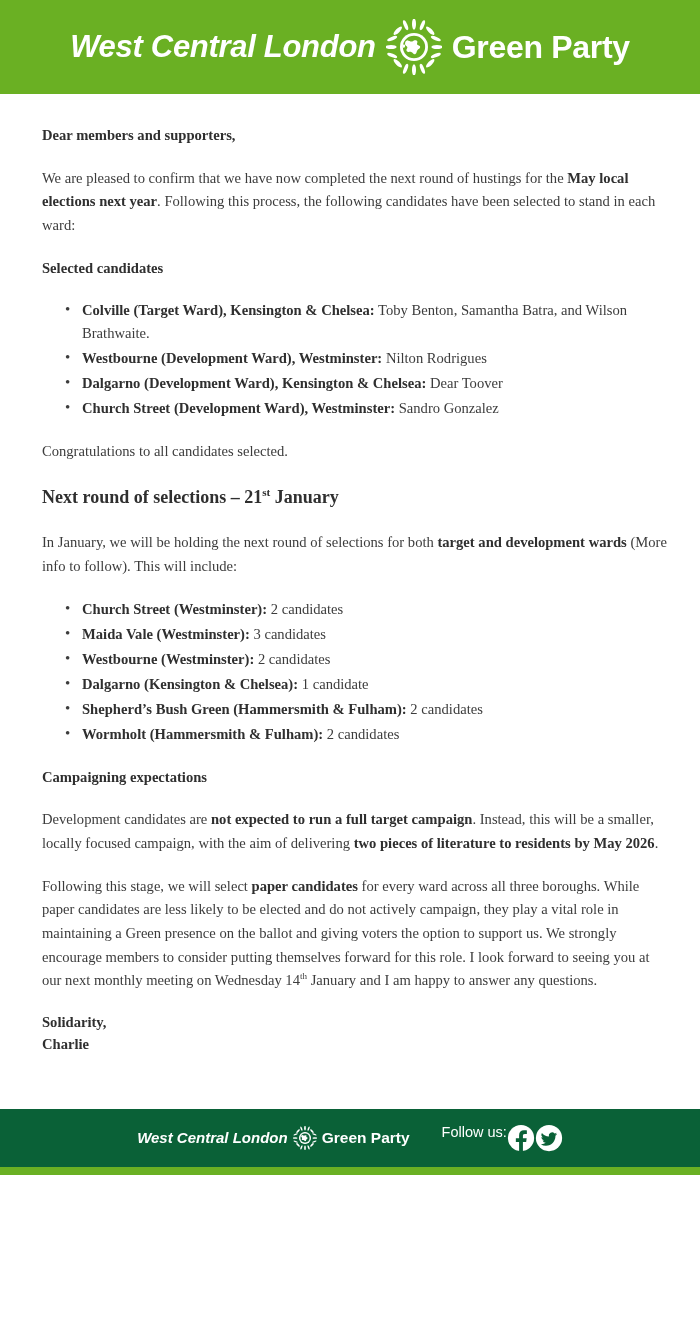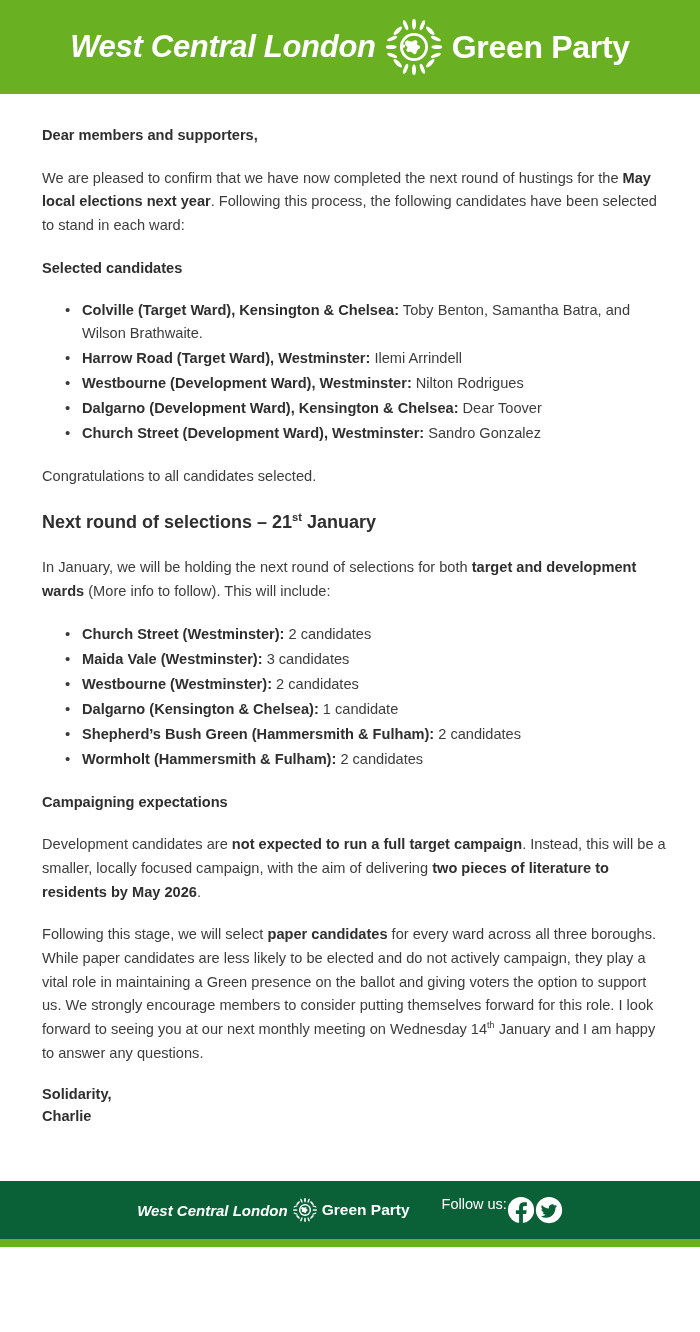--- a/index.html
+++ b/index.html
@@ -49,20 +49,21 @@
     flex: 0 0 auto;
     display: block;
   }
 
   
   .content {
     padding: 30px 32px 34px 42px;
     font-size: 14.6px;
     line-height: 1.62;
     color: #3c3c3c;
+    font-family: Liberation Serif, serif;
   }
   .content p {
     margin: 0 0 19px 0;
   }
   .salutation {
     font-weight: bold;
     color: #2f2f2f;
     margin: 0 0 20px 0;
   }
   .sec-head {
@@ -213,21 +214,20 @@
 <div class="content">
 
   <p class="salutation">Dear members and supporters,</p>
 
   <p><span>We are pleased to confirm that we have now completed the next round of hustings for the </span><b>May local elections next year</b><span>. Following this process, the following candidates have been selected to stand in each ward:</span></p>
 
   <p class="sec-head">Selected candidates</p>
 
   <ul class="ward-list">
     <li><b>Colville (Target Ward), Kensington &amp; Chelsea:</b><span> Toby Benton, Samantha Batra, and Wilson Brathwaite.</span></li>
-    <li><b>Harrow Road (Target Ward), Westminster:</b><span> Ilemi Arrindell</span></li>
     <li><b>Westbourne (Development Ward), Westminster:</b><span> Nilton Rodrigues</span></li>
     <li><b>Dalgarno (Development Ward), Kensington &amp; Chelsea:</b><span> Dear Toover</span></li>
     <li><b>Church Street (Development Ward), Westminster:</b><span> Sandro Gonzalez</span></li>
   </ul>
 
   <p>Congratulations to all candidates selected.</p>
 
   <p class="sec-head-lg"><span>Next round of selections – 21</span><sup>st</sup><span> January</span></p>
 
   <p><span>In January, we will be holding the next round of selections for both </span><b>target and development wards</b><span> (More info to follow). This will include:</span></p>

